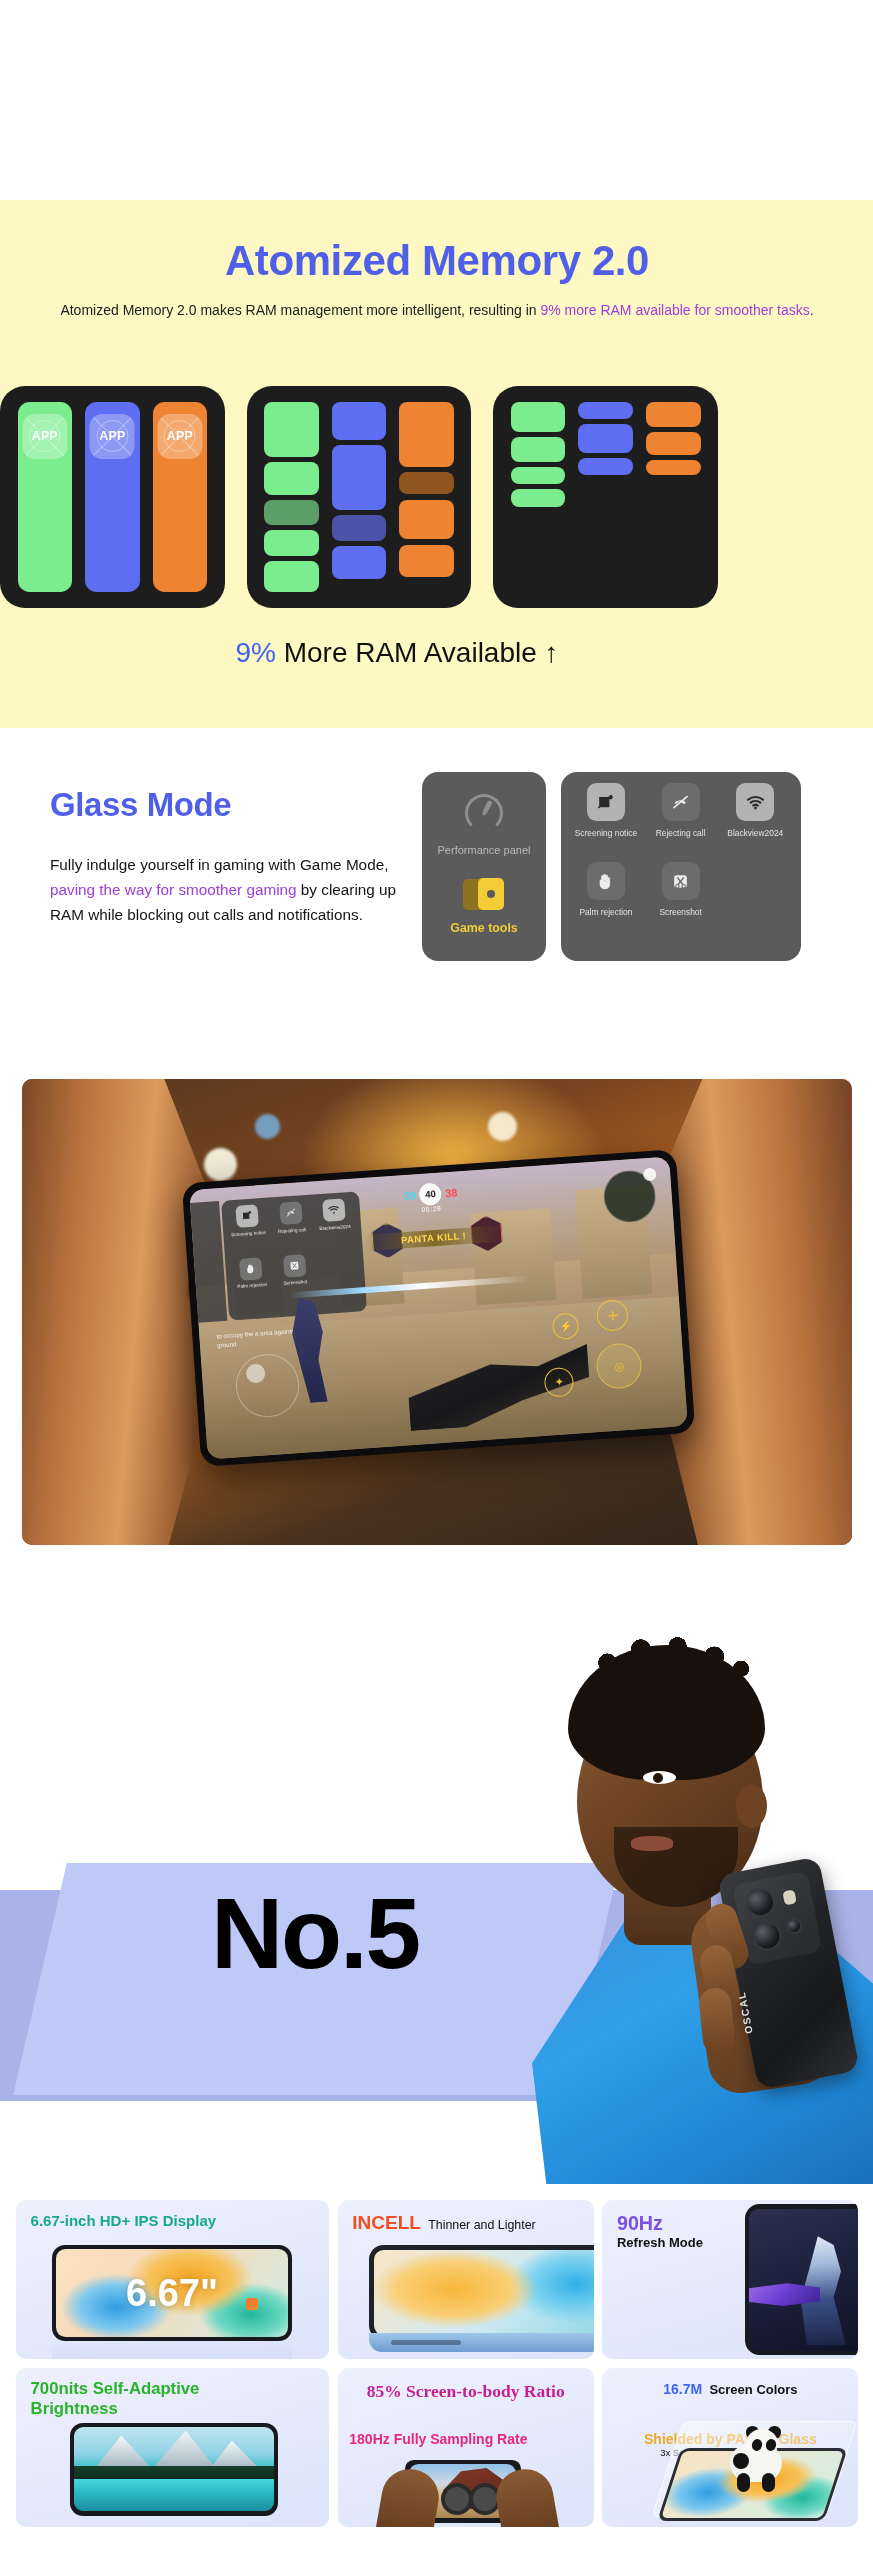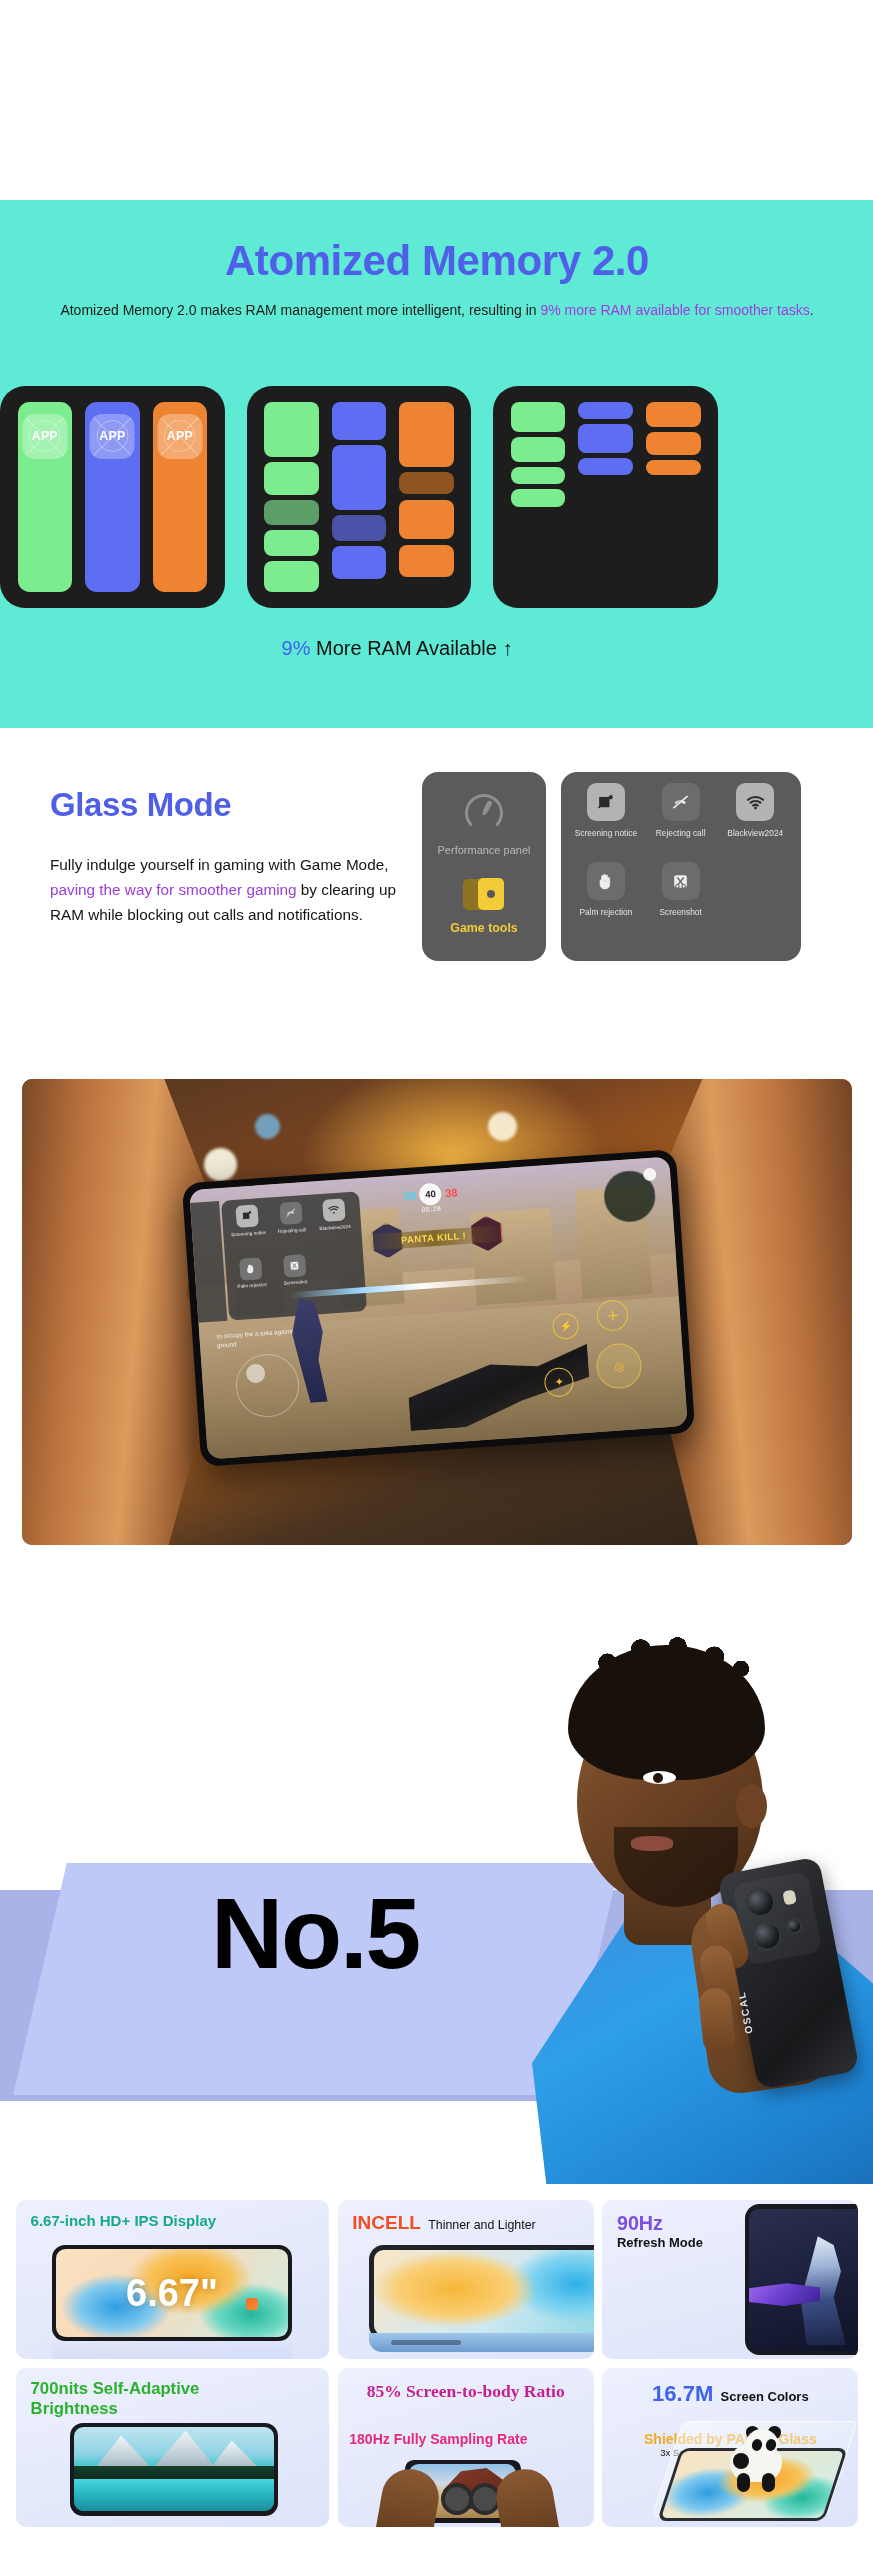--- a/index.html
+++ b/index.html
@@ -8,21 +8,21 @@
     background: #ffffff;
     font-family: "Liberation Sans", sans-serif;
   }
   body { width: 874px; height: 2576px; position: relative; overflow: hidden; }
 
   
   .sec-memory {
     position: absolute;
     left: 0; top: 200px;
     width: 874px; height: 528px;
-    background: #5eead4;
+    background: #fef9c3;
   }
   .mem-title {
     text-align: center;
     font-size: 42px;
     font-weight: 700;
     color: #4f5fe8;
     letter-spacing: -0.4px;
     padding-top: 38px;
     line-height: 1.1;
   }
@@ -100,21 +100,21 @@
   .b  { background: #5d6ef2; }
   .bd { background: #4a53a8; }
   .o  { background: #ee8431; }
   .od { background: #90551f; }
 
   .mem-footer {
     position: absolute;
     left: 0; top: 437px;
     width: 794px;
     text-align: center;
-    font-size: 20px;
+    font-size: 28px;
     color: #111;
     font-weight: 400;
   }
   .mem-footer .pct { color: #3e63f0; font-weight: 400; }
 
   
   .sec-game {
     position: absolute;
     left: 0; top: 757px;
     width: 874px; height: 291px;
@@ -1080,21 +1080,21 @@
             <span class="moto-wheel" style="left:56%;"></span>
           </div>
         </div>
         <div class="hand-pc" style="left:41px; bottom:-29px; transform:rotate(10deg);"></div>
         <div class="hand-pc" style="right:38px; bottom:-29px; transform:rotate(-10deg);"></div>
       </div>
     </div>
 
     <div class="fcard small">
       <div class="ftitle ftitle-row" style="justify-content:center; margin-top:2.9px">
-        <span class="t-blue" style="font-size:22px">16.7M</span>
+        <span class="t-blue" style="font-size:14px">16.7M</span>
         <span class="t-dark" style="font-size:13px">Screen Colors</span>
       </div>
       <div style="position:absolute; left:0; top:63px; width:100%; height:96px; padding:0 11.6px;">
         <div style="font-size:14px; font-weight:700; text-align:center" class="t-gold">Shielded by PANDA Glass</div>
         <div style="font-size:9.5px; text-align:center; color:#111">3x Scratch and Crack Resistance</div>
         <div class="panda-glass"></div>
         <div class="panda-phone"></div>
         <div class="panda">
           <span class="pd-ear" style="left:22px; top:1.5px;"></span>
           <span class="pd-ear" style="left:44px; top:1.5px;"></span>

